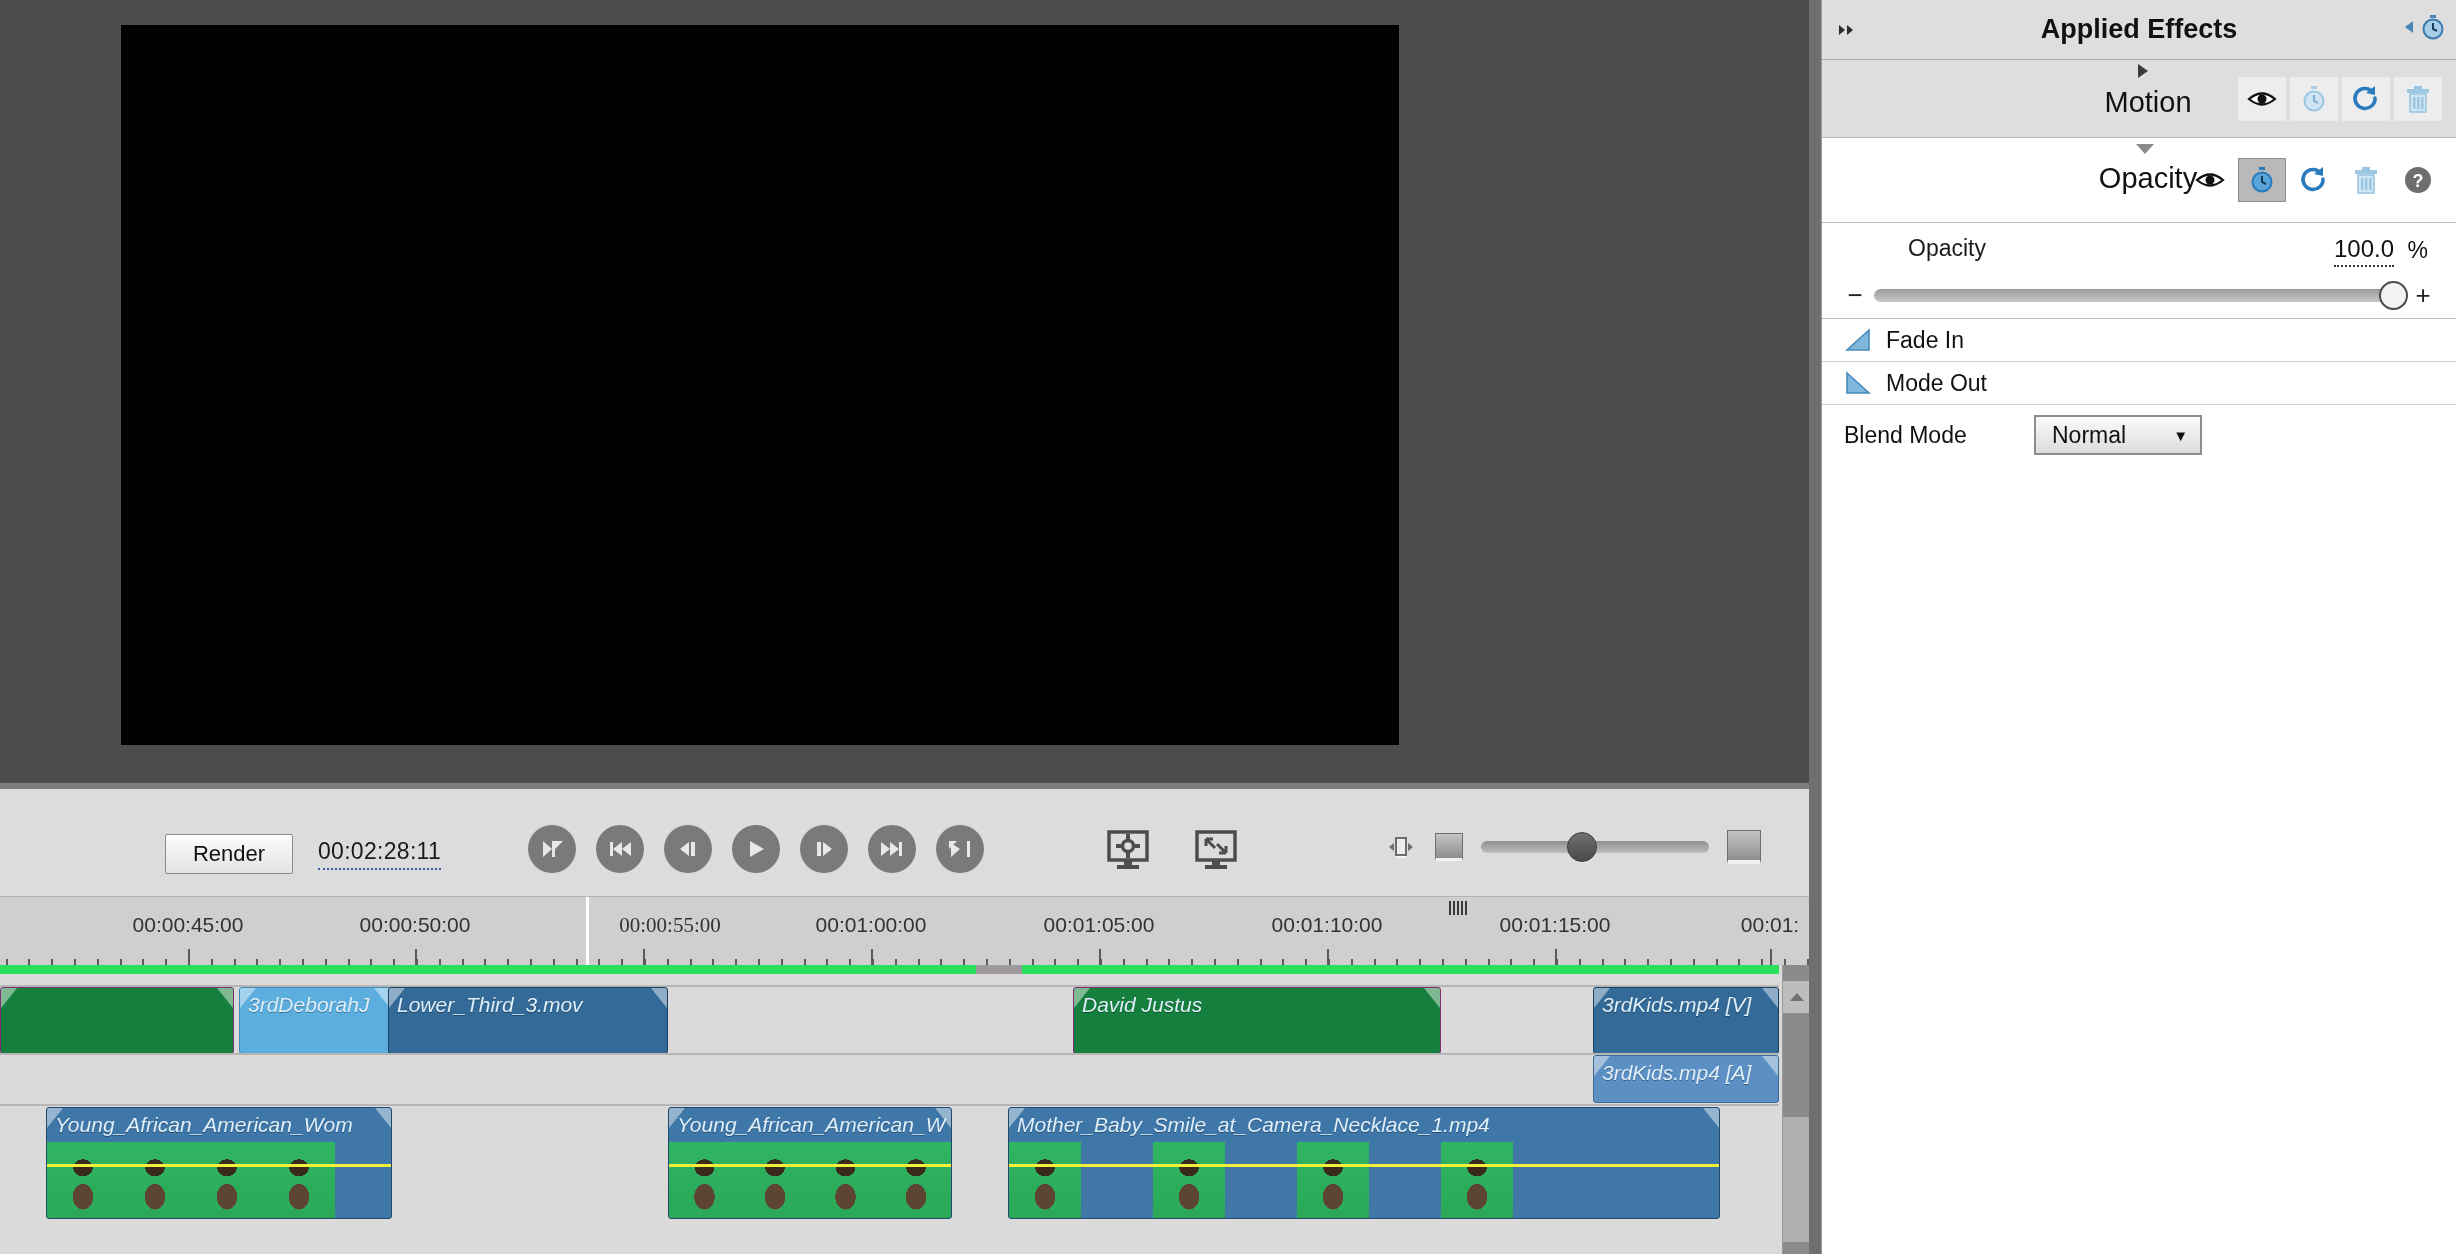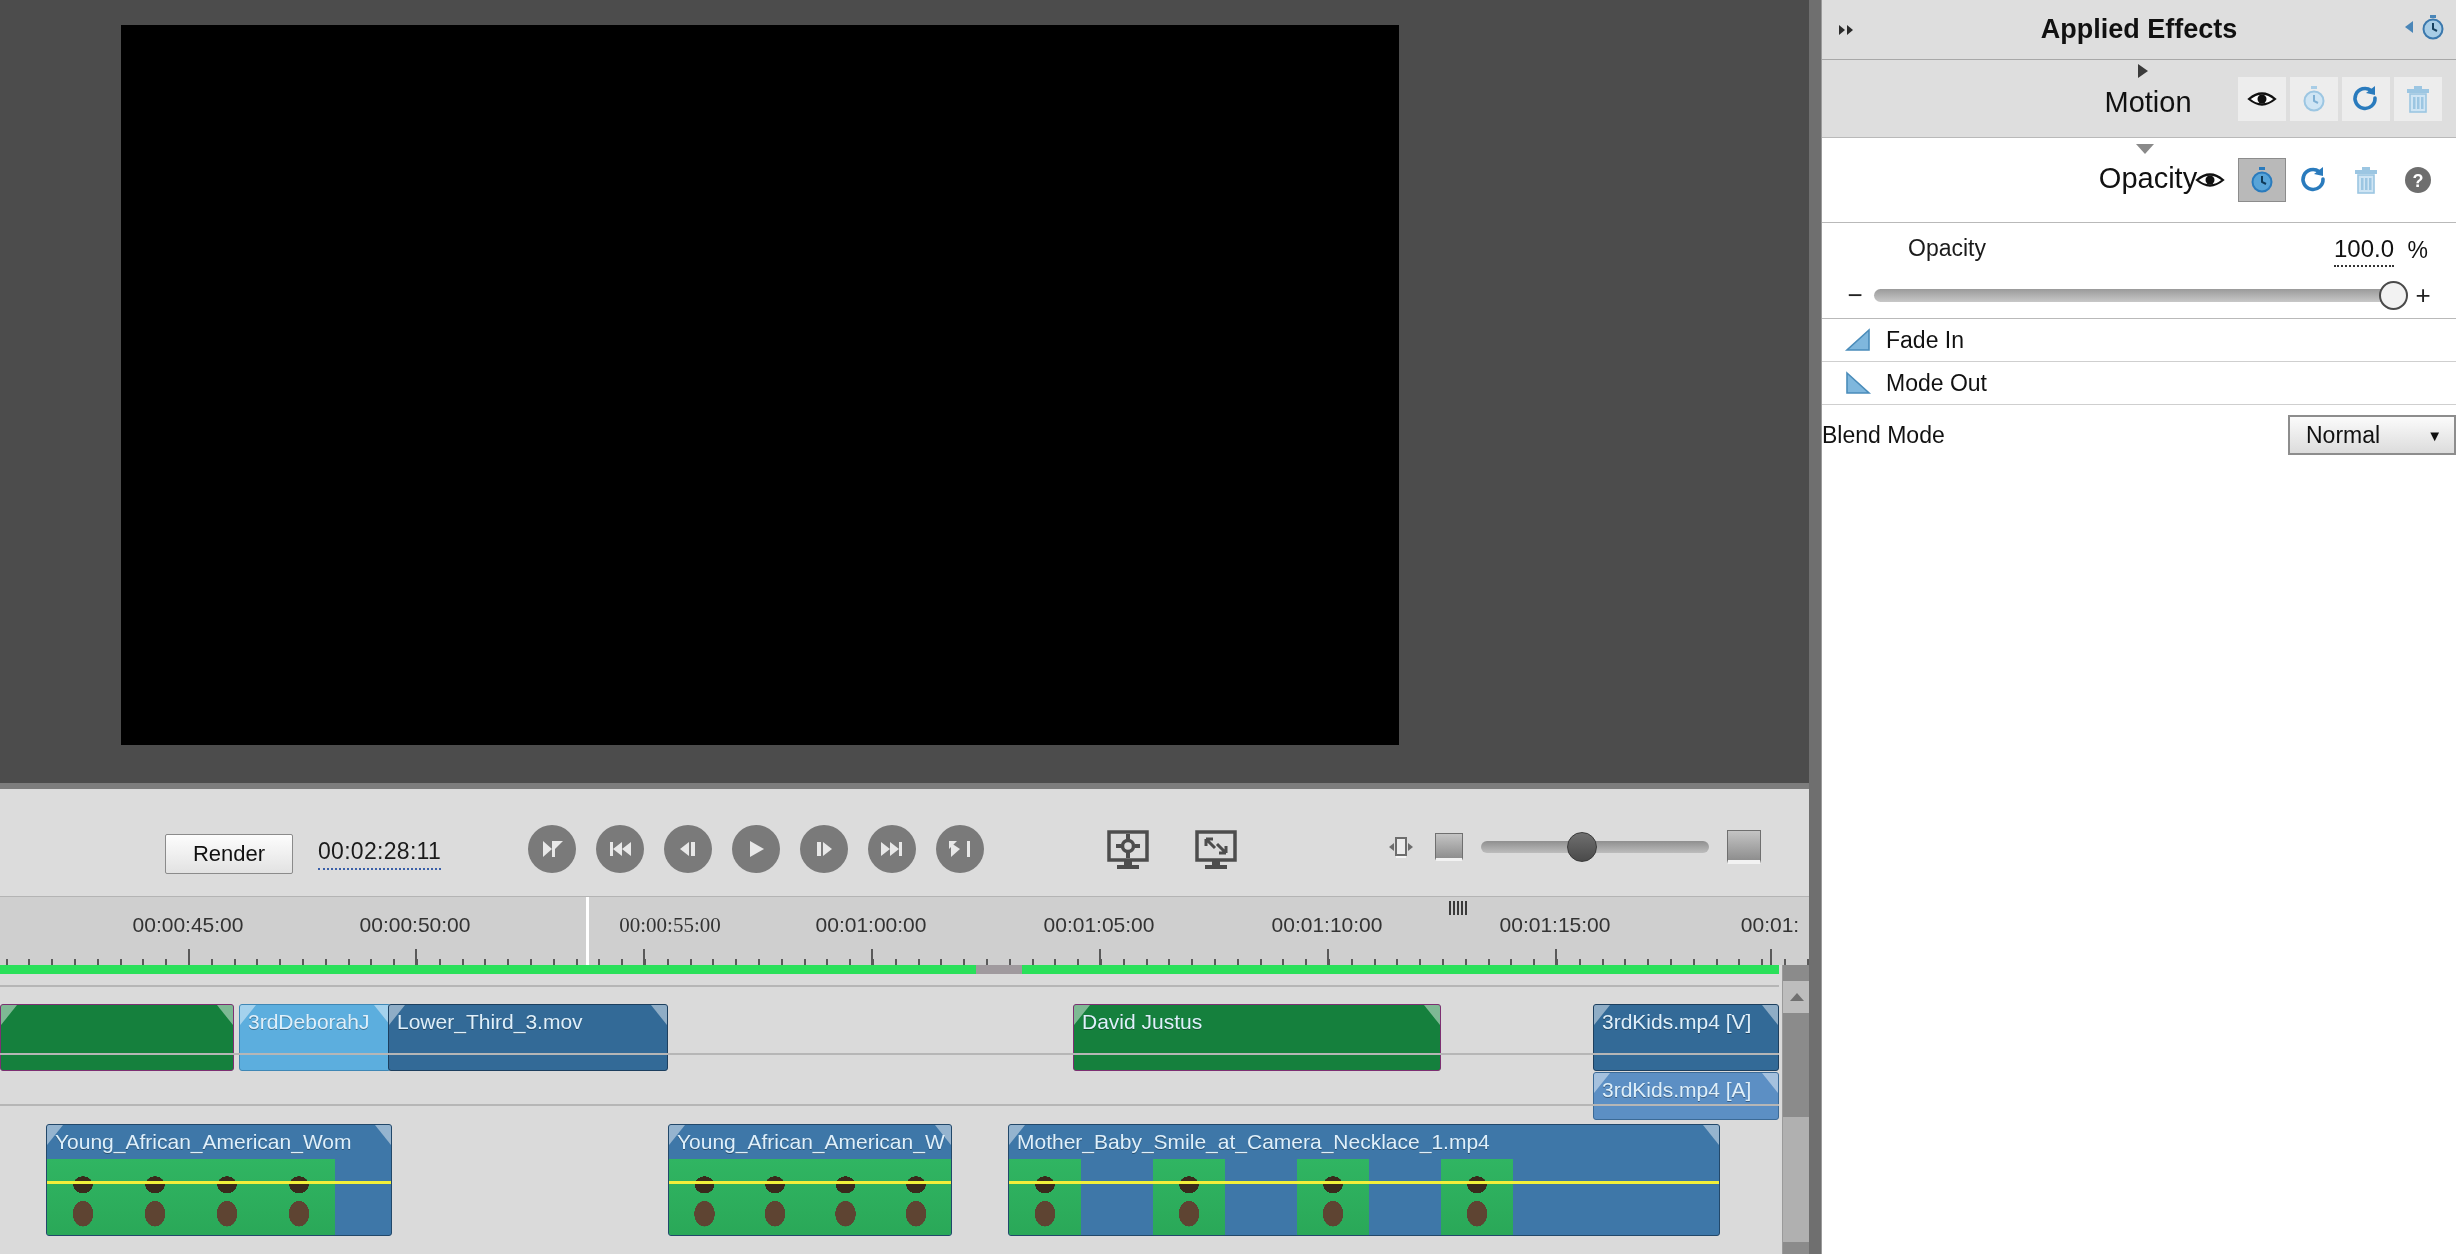--- a/index.html
+++ b/index.html
@@ -146,24 +146,25 @@
   }
   .track { position: absolute; left: 0; width: 1779px; }
   .track-v2 { top: 22px; height: 67px; }
   .track-v1 { top: 90px; height: 48px; }
   .track-v0 { top: 142px; height: 112px; }
   .track-sep {
     position: absolute; left: 0; width: 1779px; height: 2px; background: #b6b6b6;
   }
 
   .clip {
-    position: absolute; top: 17px;
+    position: absolute; top: 0;
     border-radius: 3px;
     overflow: hidden;
     cursor: pointer;
+    font-style: italic;
   }
   .clip .label {
     display: block;
     font-size: 21px; color: #dff0fb;
     padding: 5px 6px 0 8px;
     white-space: nowrap;
     overflow: hidden;
     text-shadow: 0 1px 0 rgba(0,0,0,.35);
   }
   .clip.magenta { background: #15803d; border: 1px solid #7d2f72; }
@@ -304,21 +305,21 @@
   }
 
   .fade-row {
     height: 43px; display: flex; align-items: center;
     padding-left: 22px; gap: 14px;
     border-bottom: 1px solid #cfcfcf;
   }
   .fade-label { font-size: 23px; color: #111; }
 
   .blend-row {
-    height: 60px; display: flex; align-items: center;  justify-content: space-between;
+    height: 60px; display: flex; align-items: center; padding-left: 22px;
   }
   .blend-label { font-size: 23px; color: #111; width: 190px; }
   .blend-select {
     width: 168px; height: 40px;
     background: linear-gradient(#fbfbfb, #dcdcdc);
     border: 2px solid #8d8d8d;
     display: flex; align-items: center; justify-content: space-between;
     padding: 0 12px 0 16px;
     font-size: 23px; color: #111;
     cursor: pointer;

